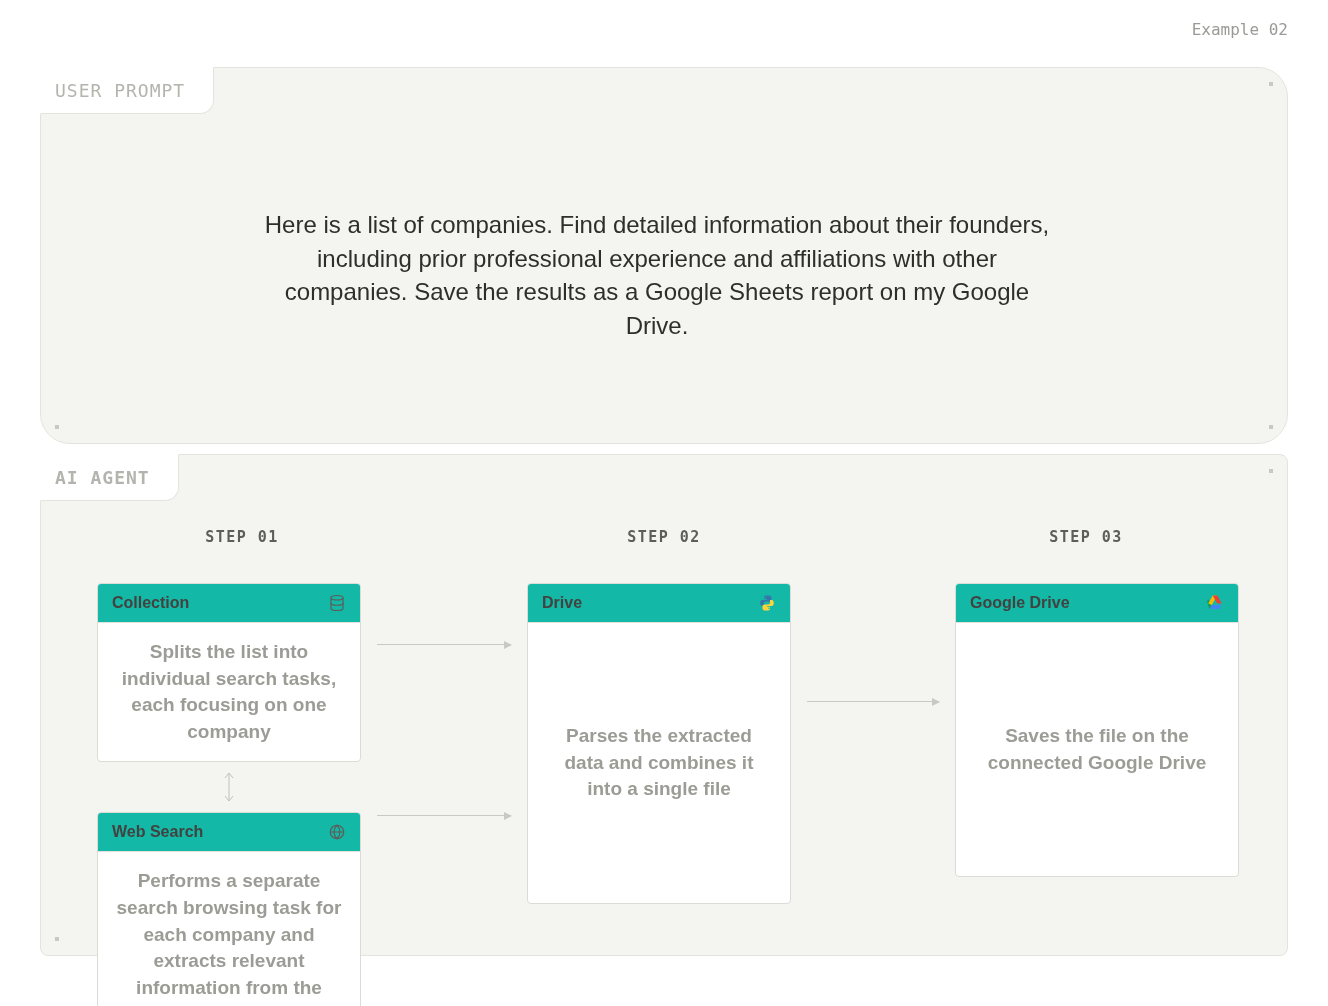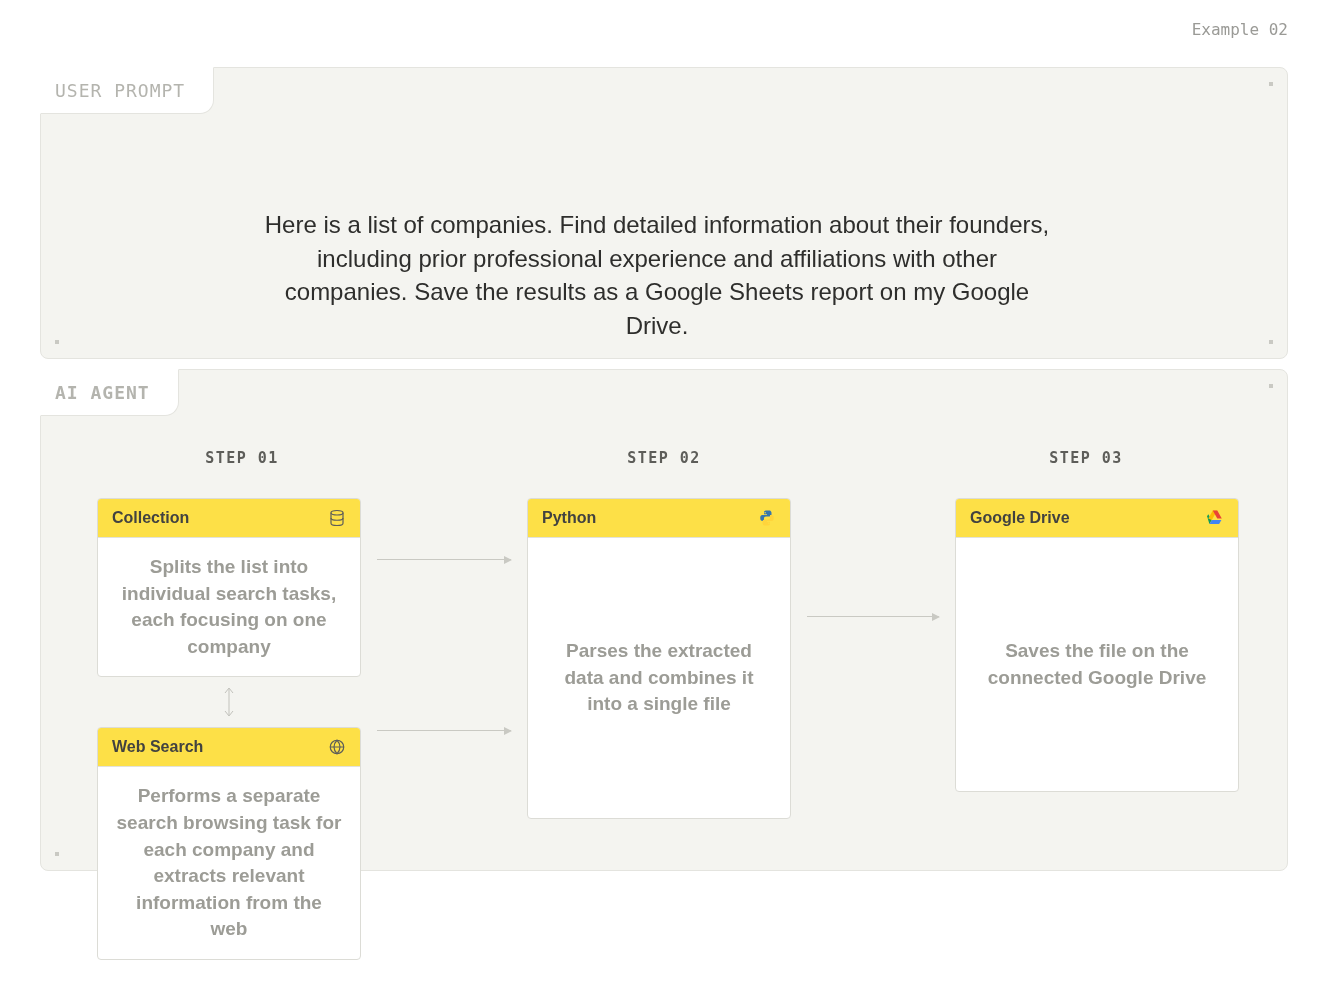--- a/index.html
+++ b/index.html
@@ -44,40 +44,41 @@
       position: absolute;
       width: 4px;
       height: 4px;
       background: #c9c9c3;
     }
     .corner-dot.tr { top: 14px; right: 14px; }
     .corner-dot.bl { bottom: 14px; left: 14px; }
     .corner-dot.br { bottom: 14px; right: 14px; }
 
     .panel-user {
-      height: 292px;
+      height: 377px;
+      border-radius: 30px;
     }
     .prompt-text {
       position: absolute;
       top: 140px;
       left: 216px;
       width: 800px;
       font-size: 24px;
       line-height: 1.4;
       color: #2e2e2c;
       text-align: center;
     }
 
     .panel-agent {
       height: 502px;
       font-weight: bold;
     }
     .steps-row {
       position: absolute;
-      top: 79px;
+      top: 73px;
       left: 0;
       right: 0;
       display: flex;
       justify-content: space-around;
     }
     .step-label {
       font-family: ui-monospace, "SF Mono", Menlo, monospace;
       font-size: 15px;
       letter-spacing: 1.5px;
       color: #5d5d59;
@@ -88,21 +89,21 @@
     .step-col-2 { position:absolute; left: 486px; top: 128px; width: 264px; }
     .step-col-3 { position:absolute; left: 914px; top: 128px; width: 284px; }
 
     .card {
       background: #ffffff;
       border: 1px solid #dcdcd6;
       border-radius: 4px;
       overflow: hidden;
     }
     .card-header {
-      background: #fde047;
+      background: #14b8a6;
       border-bottom: 1px solid #e2e2db;
       padding: 10px 14px;
       display: flex;
       align-items: center;
       justify-content: space-between;
       font-size: 16px;
       color: #424240;
     }
     .card-body {
       padding: 16px 18px;
@@ -196,21 +197,21 @@
           </svg>
         </span>
       </div>
       <div class="card-body">Performs a separate search browsing task for each company and extracts relevant information from the web</div>
     </div>
   </div>
 
   <div class="step-col-2">
     <div class="card card-tall">
       <div class="card-header">
-        <span>Python</span>
+        <span>Drive</span>
         <span class="icon">
           <svg viewBox="0 0 24 24" width="18" height="18">
             <path fill="#3776AB" d="M11.5 2C8 2 8 4 8 4v3h4v1H5.5S3 8 3 12s2.5 4 2.5 4H8v-3c0-1 0-3 3-3h4c2 0 3-1 3-3V5s0-3-3.5-3h-3zM9.5 4a1 1 0 110 2 1 1 0 010-2z"></path>
             <path fill="#FFD43B" d="M12.5 22c3.5 0 3.5-2 3.5-2v-3h-4v-1h6.5s2.5 0 2.5-4-2.5-4-2.5-4H16v3c0 1 0 3-3 3H9c-2 0-3 1-3 3v2s0 3 3.5 3h3zm2-2a1 1 0 110-2 1 1 0 010 2z"></path>
           </svg>
         </span>
       </div>
       <div class="card-body">Parses the extracted data and combines it into a single file</div>
     </div>
   </div>

